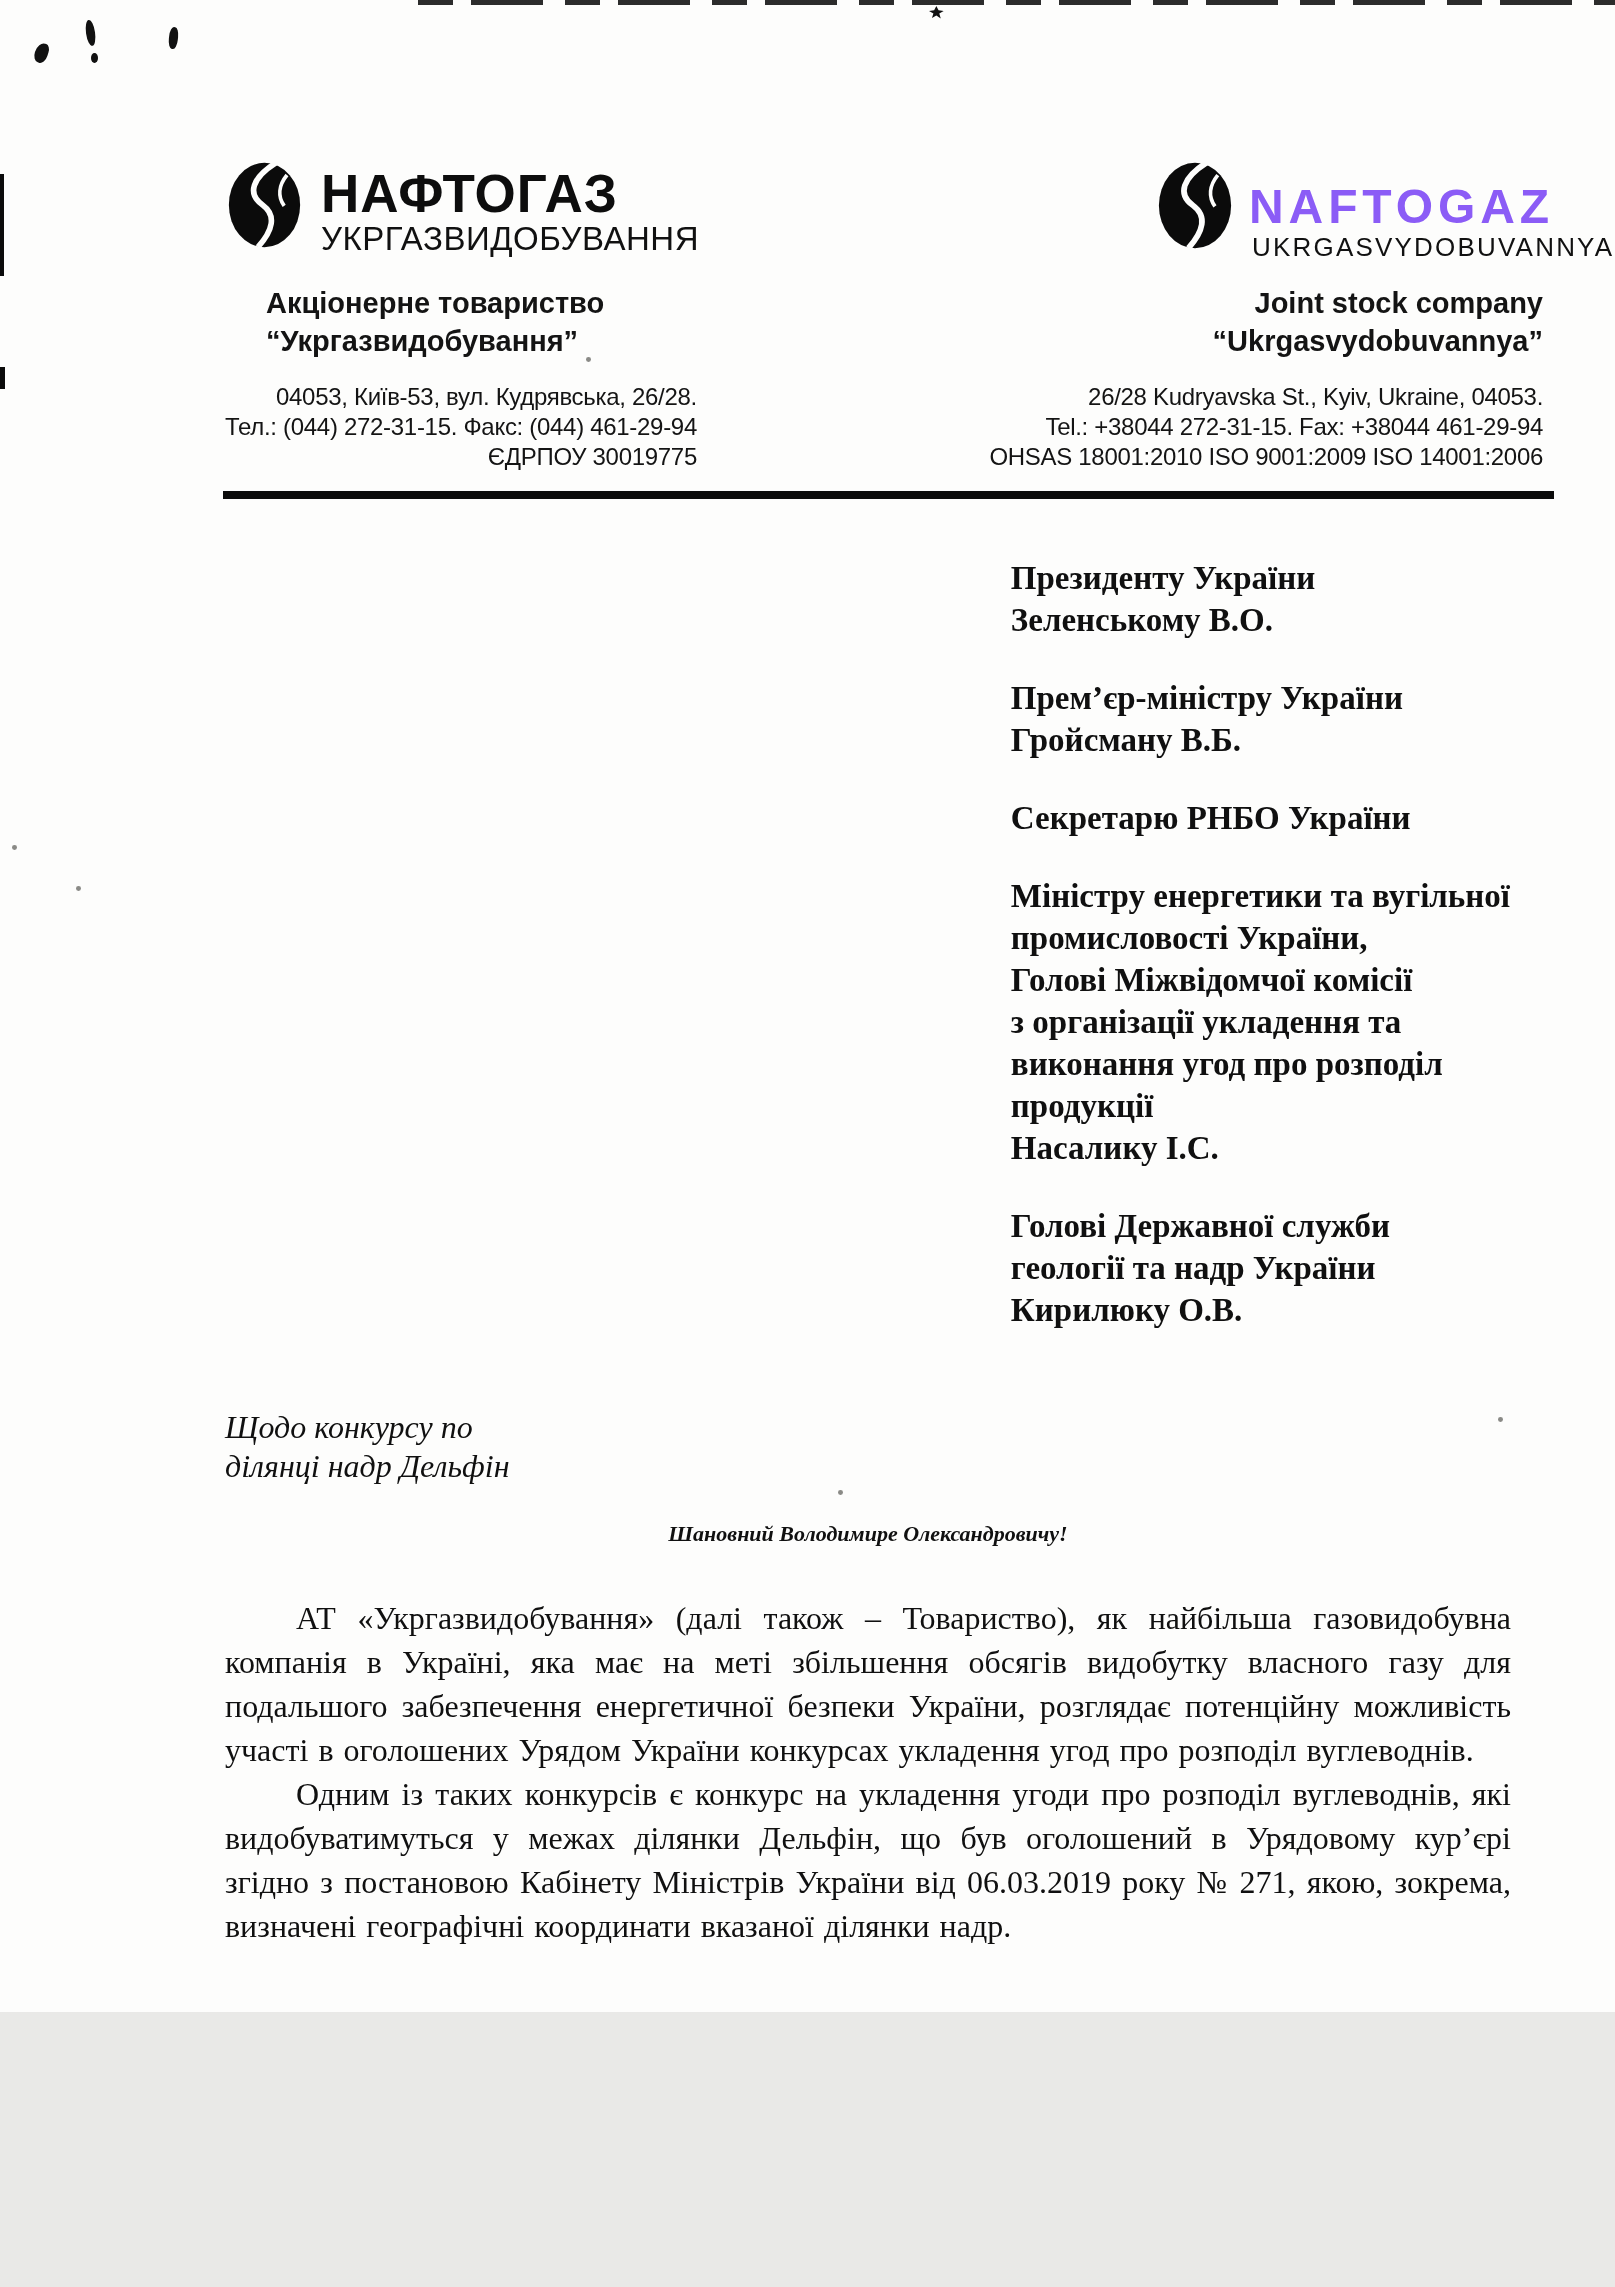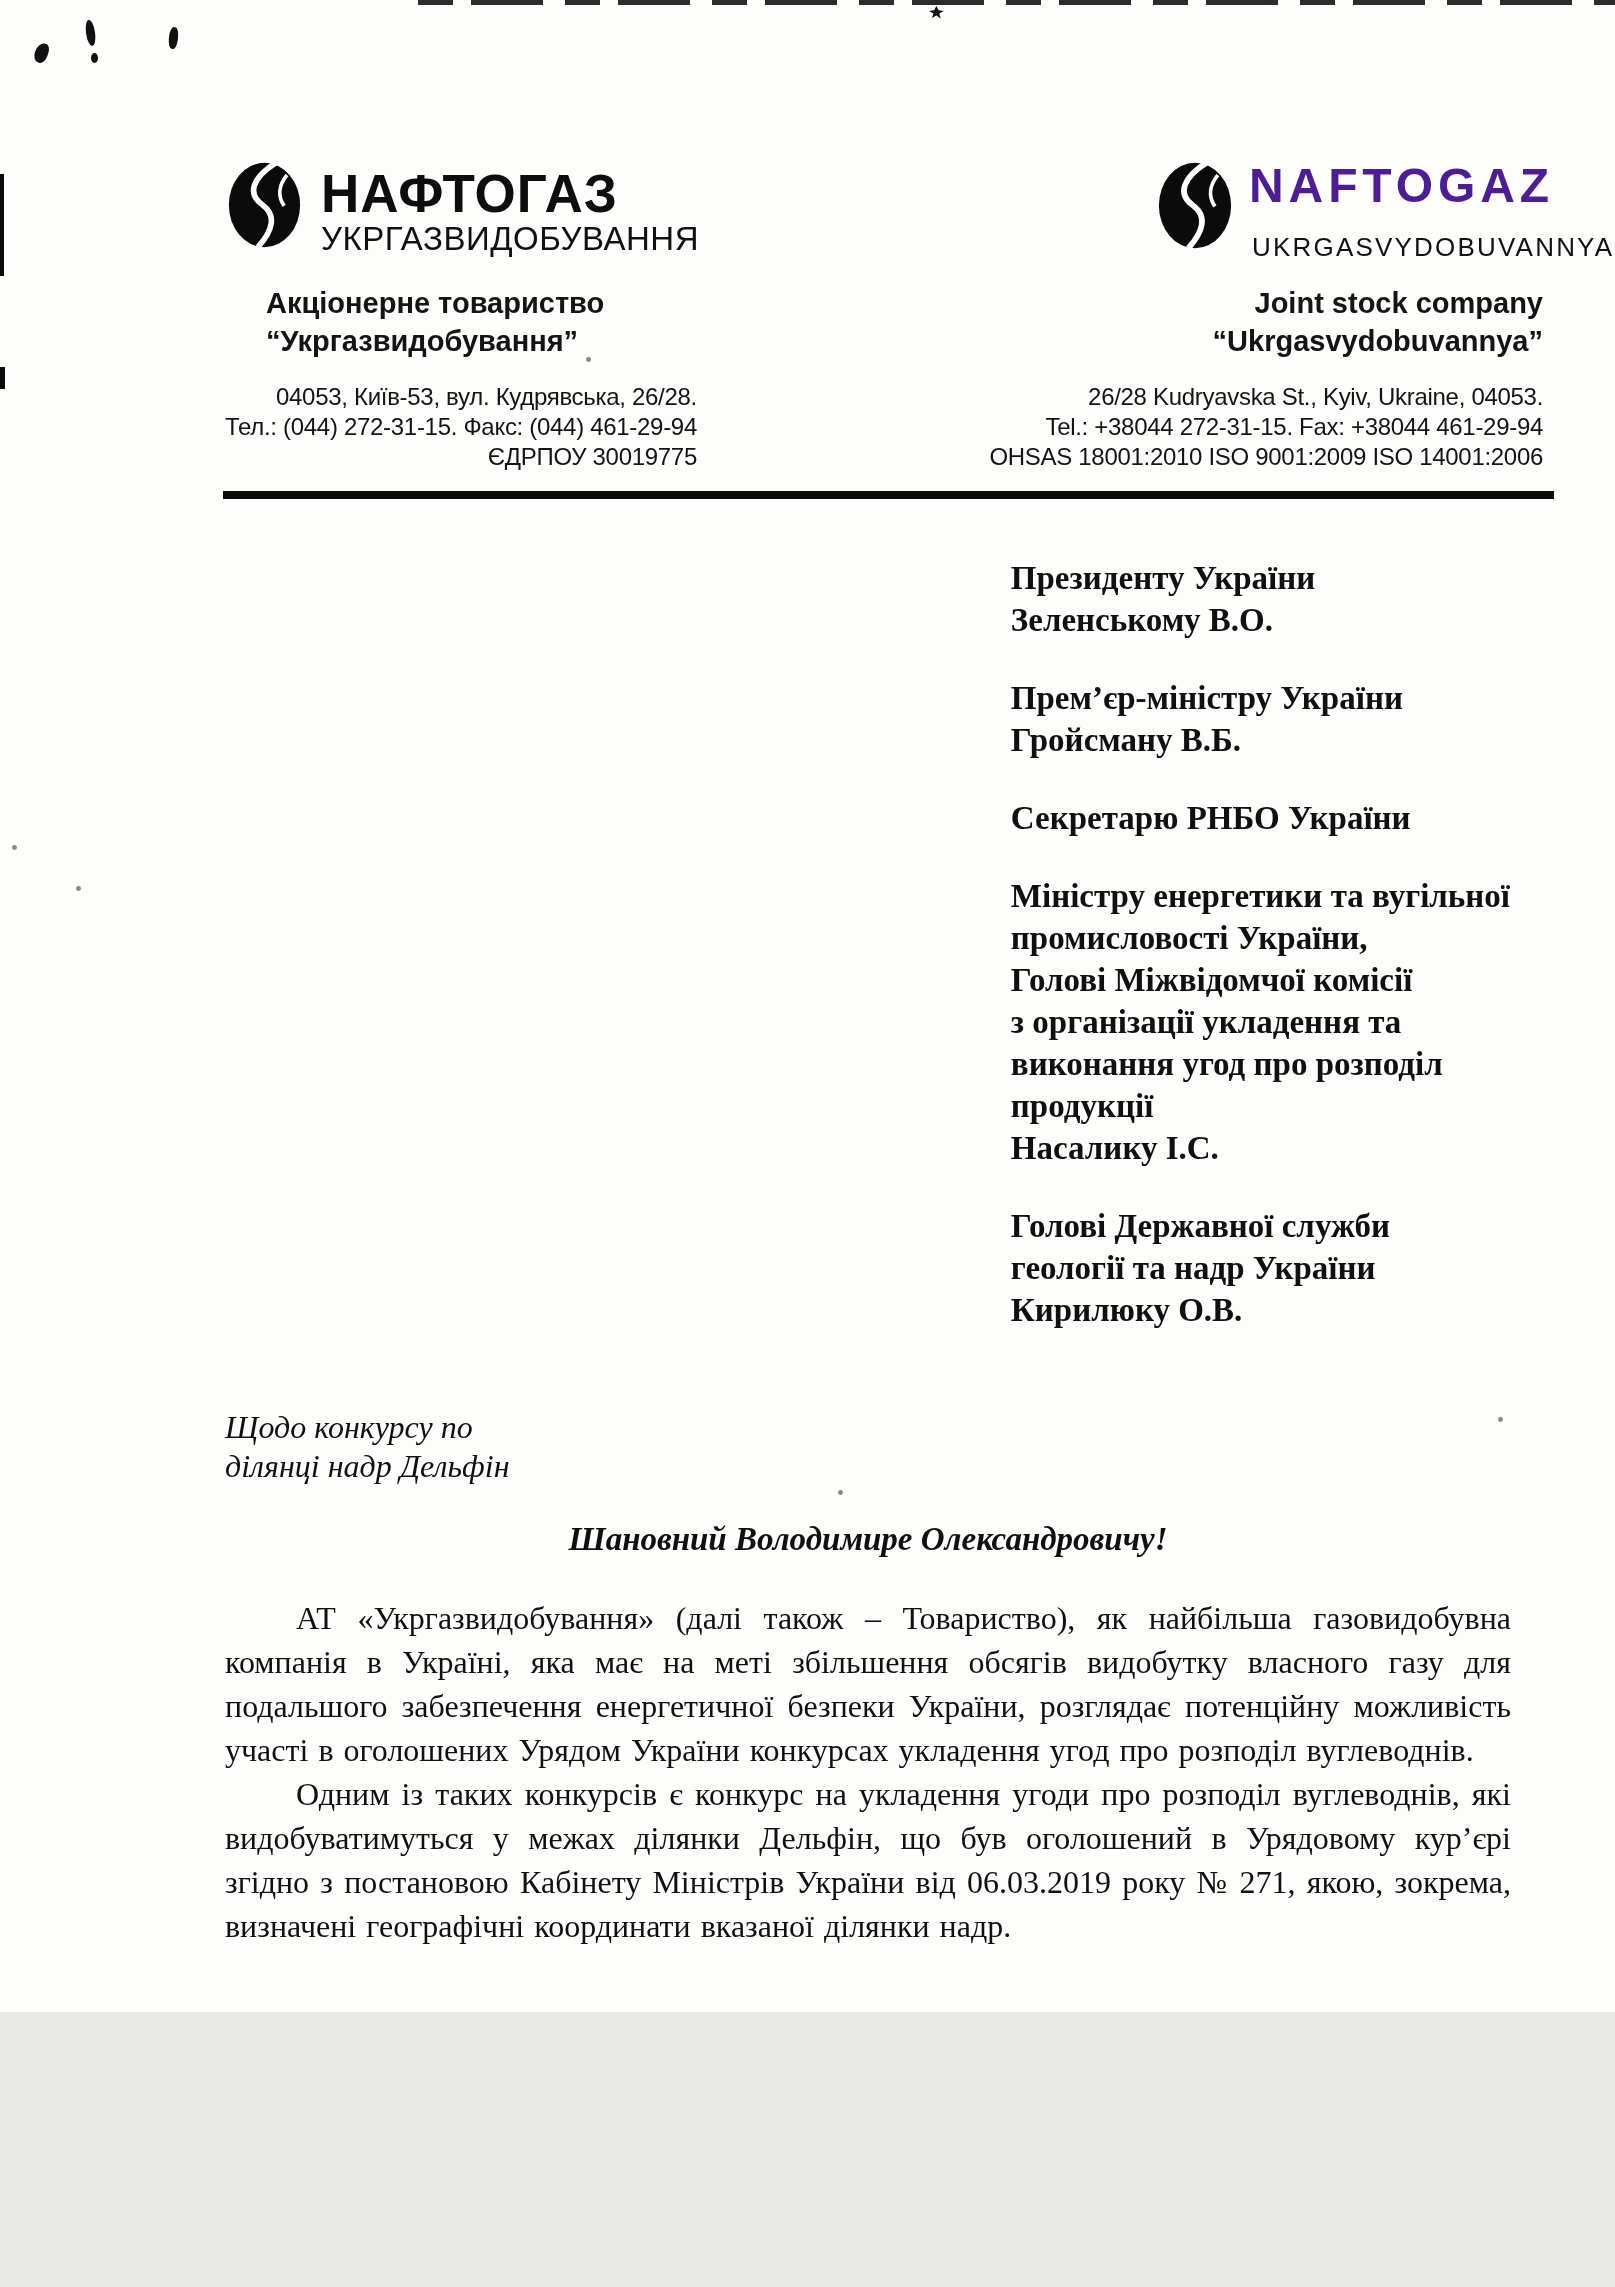--- a/index.html
+++ b/index.html
@@ -27,38 +27,38 @@
   .dot4{left:838px;top:1490px;} .dot5{left:1498px;top:1417px;} .dot6{left:733px;top:2280px;width:3.9px;height:5.9px;}
   .ghost1{left:169px;top:2180px;width:93px;height:11.8px;background:#dcdcda;filter:blur(2px);}
   .ghost2{left:167px;top:2201px;width:125px;height:15.7px;background:#e3e3e0;filter:blur(2px);}
 
   
   .flame-icon{display:block;}
   .logo-icon-ua{left:227px;top:160px;width:75px;height:90px;}
   .logo-icon-en{left:1157px;top:160px;width:76px;height:91px;}
   .brand-ua{left:321px;top:167px;font-size:53px;font-weight:bold;letter-spacing:1px;line-height:1;color:#0d0d0d;}
   .division-ua{left:321px;top:222px;font-size:33px;letter-spacing:0.5px;line-height:1;color:#111;}
-  .brand-en{left:1249px;top:162px;font-size:48px;font-weight:bold;letter-spacing:4.9px;line-height:1;color:#4c1d95;}
+  .brand-en{left:1249px;top:183px;font-size:48px;font-weight:bold;letter-spacing:4.9px;line-height:1;color:#8b5cf6;}
   .division-en{left:1252px;top:234px;font-size:26px;letter-spacing:2.2px;line-height:1;color:#111;}
 
   .company-name{font-size:29px;font-weight:bold;line-height:38px;margin-left:41px;}
   .company-contact{font-size:24px;line-height:30px;letter-spacing:-0.3px;}
   .company-ua-name{left:225px;top:284px;text-align:left;}
   .company-ua-contact{left:225px;top:382px;text-align:right;}
   .company-en-name{right:72px;top:284px;text-align:right;}
   .company-en-contact{right:72px;top:382px;text-align:right;}
 
   .header-rule{left:223px;top:491px;width:1331px;height:7.8px;background:#0b0b0b;}
   .recipients{right:105px;top:557px;text-align:left;font-family:"Liberation Serif",serif;
     font-weight:bold;font-size:33px;line-height:42px;color:#101010;}
   .recipient-group{margin-bottom:36px;}
   .subject{left:225px;top:1408px;font-family:"Liberation Serif",serif;font-style:italic;
     font-size:32px;line-height:39px;color:#101010;}
   .salutation{left:225px;top:1521px;width:1286px;text-align:center;font-family:"Liberation Serif",serif;
-    font-weight:bold;font-style:italic;font-size:33px;color:#101010;}
+    font-weight:bold;font-style:italic;font-size:22px;color:#101010;}
   .body-text{left:225px;top:1596px;width:1286px;font-family:"Liberation Serif",serif;
     font-size:32px;line-height:44px;text-align:justify;color:#101010;word-spacing:2px;}
   .body-text p{margin:0;text-indent:71px;}
 </style>
 </head>
 <body>
 
 <div class="page">
 
   <div class="abs top-dash-line"></div>

